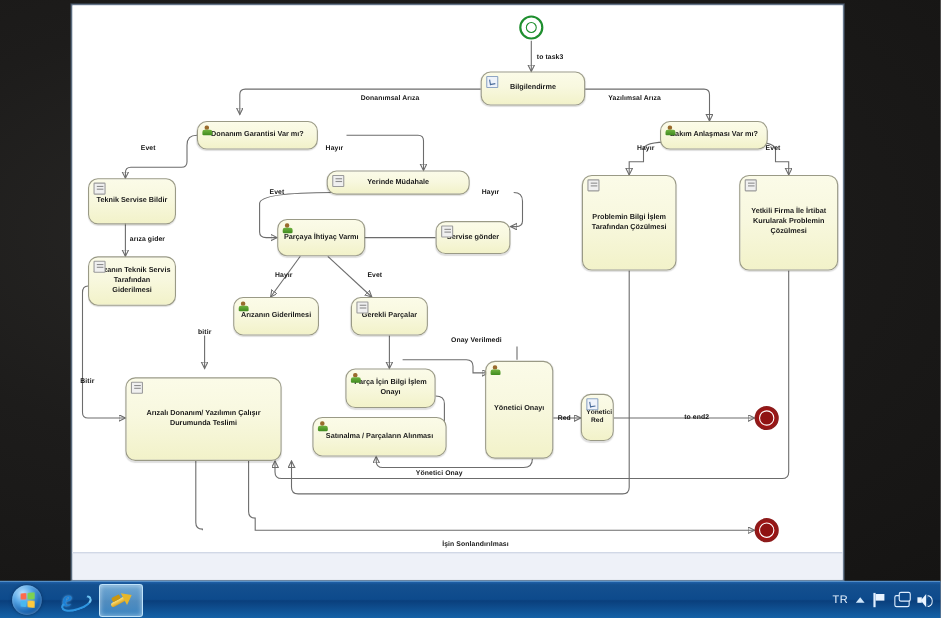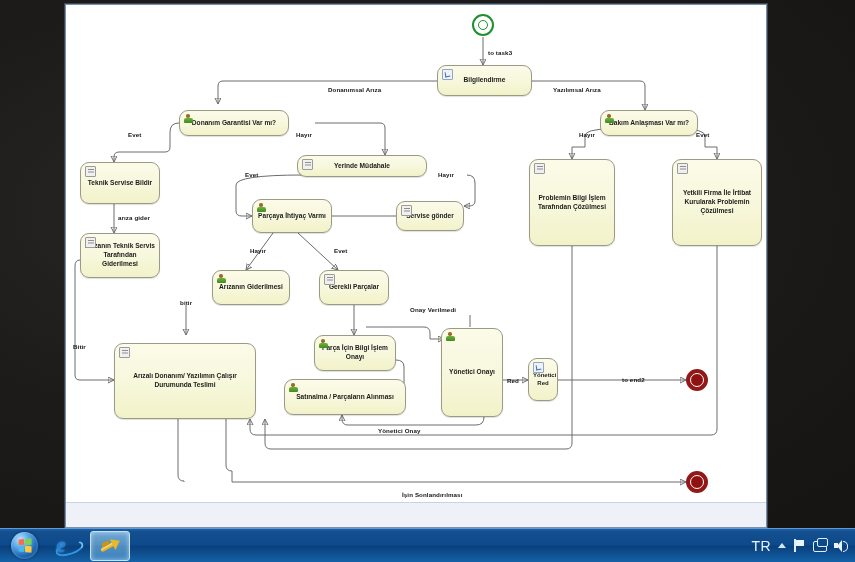--- a/index.html
+++ b/index.html
@@ -182,21 +182,21 @@
   }
   .trumpet .keys{
     position:absolute;left:5px;top:4px;width:8px;height:4px;
     background:#c9960f;border-radius:1px;
   }
 
   #tray{
     margin-left:auto;display:flex;align-items:center;gap:7px;
     padding-right:8px;color:#eaf4ff;font-size:9px;
   }
-  #tray .lang{font-size:14px;letter-spacing:.4px;}
+  #tray .lang{font-size:10px;letter-spacing:.4px;}
   .tri-up{
     width:0;height:0;border-left:4px solid transparent;border-right:4px solid transparent;
     border-bottom:5px solid #cfe6fb;cursor:pointer;
   }
   .tray-ico{width:13px;height:13px;position:relative;cursor:pointer;}
   .flag-ico:before{
     content:"";position:absolute;left:1px;top:0;width:1.5px;height:13px;background:#dfeeff;
   }
   .flag-ico:after{
     content:"";position:absolute;left:2.5px;top:1px;width:8px;height:6px;

